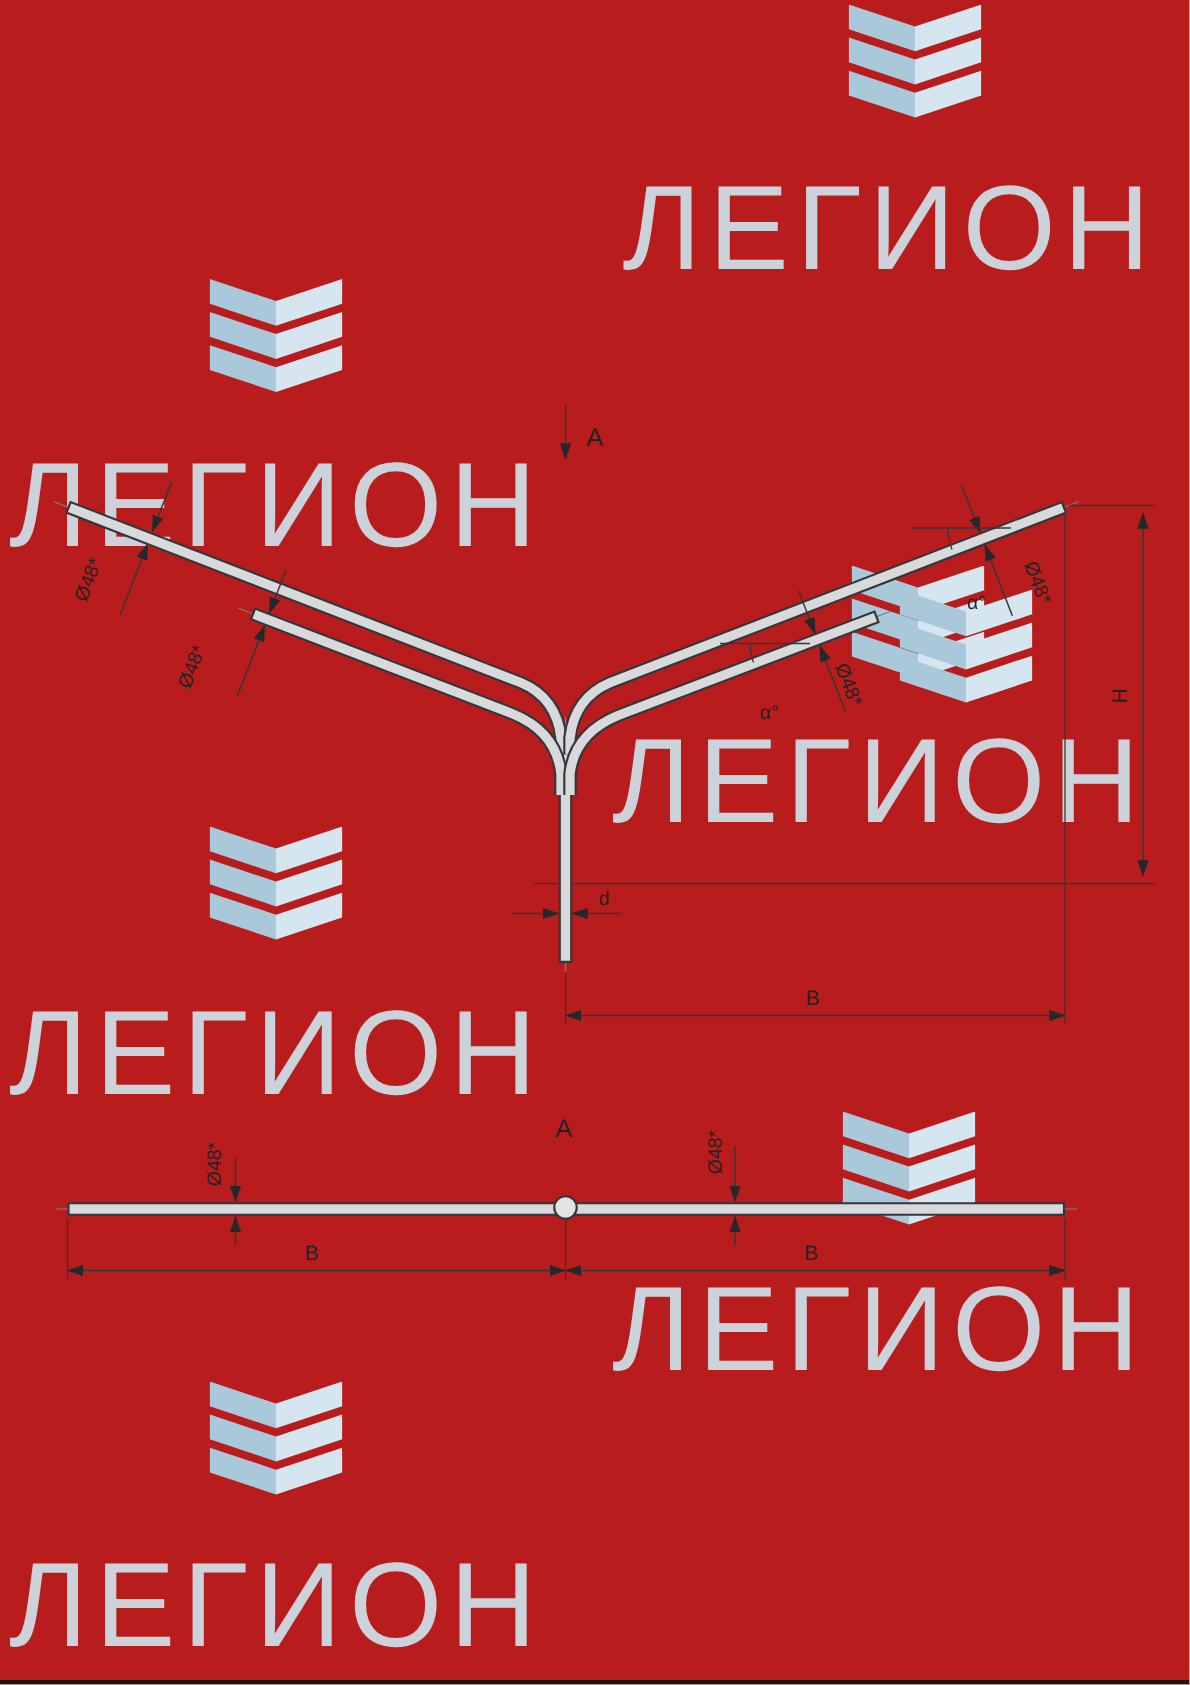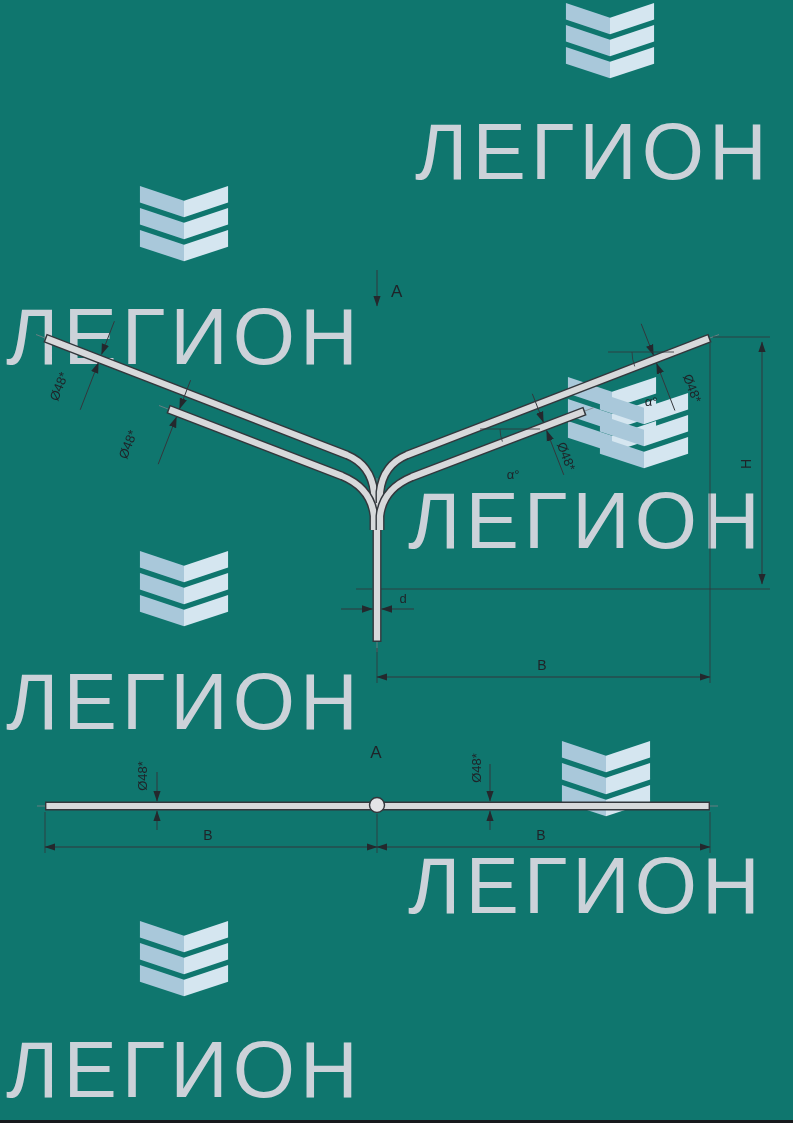--- a/index.html
+++ b/index.html
@@ -1,17 +1,17 @@
 <!DOCTYPE html>
 <html style="--line: #33373c; --tube-fill: #d7d9db; --watermark-text: #ccd2d9; --chevron-dark: #a9c8da; --chevron-light: #d5e6f0;"><head>
 <meta charset="utf-8">
 <style>
   html,body{margin:0;padding:0;background:#fff;}
   .page{
-    position:relative;width:793px;height:1123px;background:#0f766e;overflow:hidden;
+    position:relative;width:793px;height:1123px;background:#b91c1c;overflow:hidden;
     font-family:"Liberation Sans",sans-serif;
   }
   
   .wm{
     position:absolute;font-size:80px;letter-spacing:5px;font-weight:300;line-height:1;
     color:var(--watermark-text,#ccd2d9);white-space:nowrap;user-select:none;
   }
   .chevron{position:absolute;}
   .chev-l{fill:var(--chevron-dark,#a9c8da);}
   .chev-r{fill:var(--chevron-light,#d5e6f0);}

